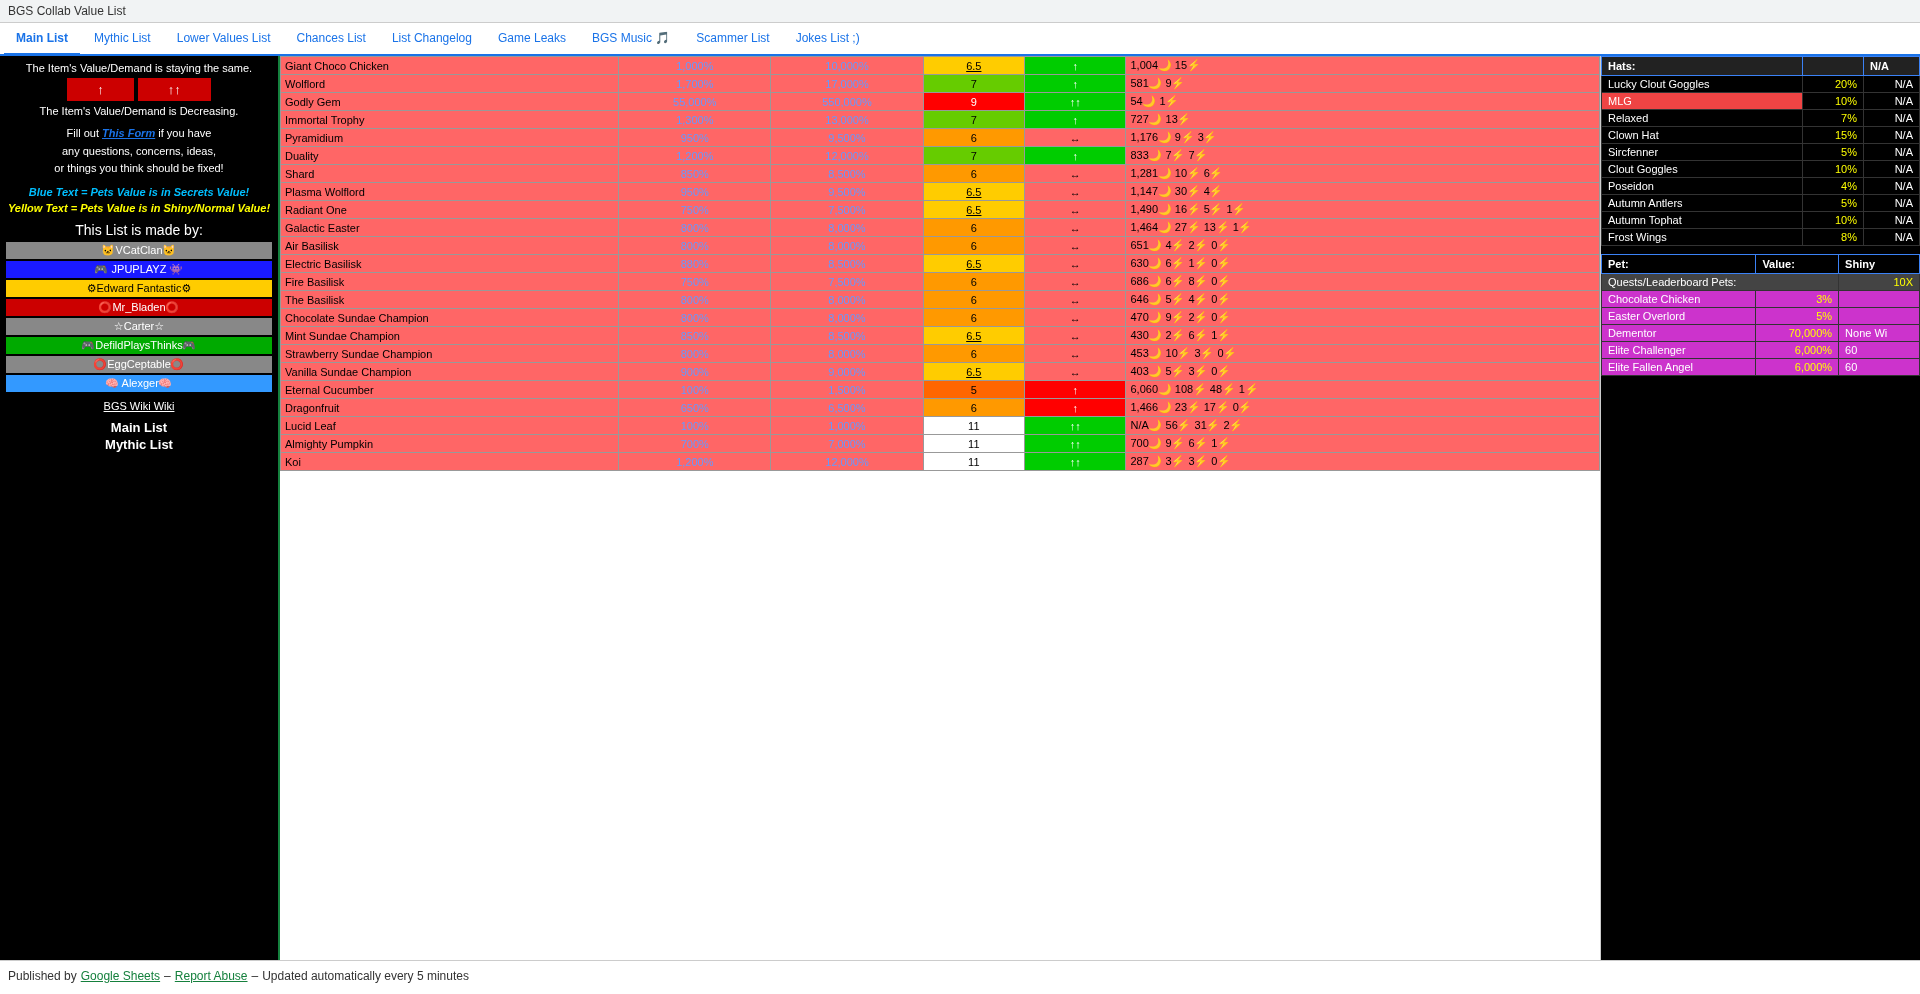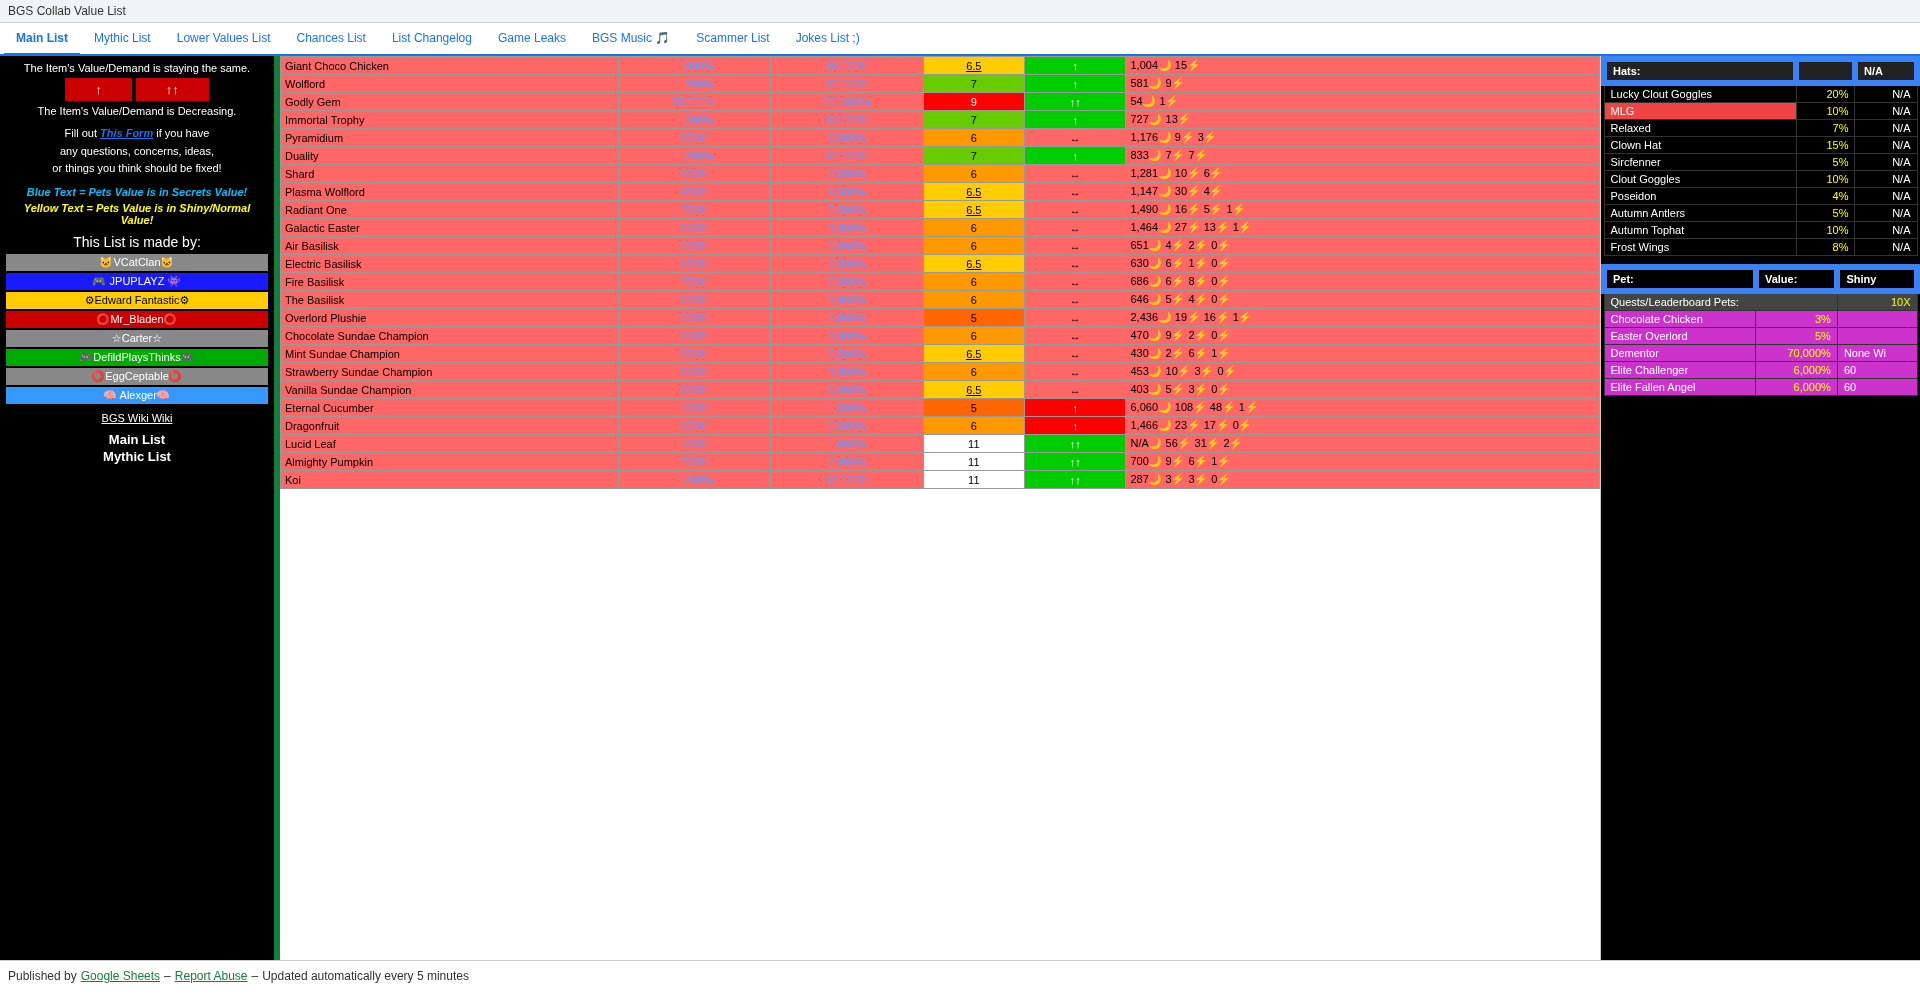--- a/index.html
+++ b/index.html
@@ -45,21 +45,21 @@
     }
     
     #left-panel {
       width: 280px;
       min-width: 280px;
       background: #000;
       color: #fff;
       padding: 6px;
       font-size: 11px;
       overflow-y: auto;
-      border-right: 6px solid #15803d;
+      border-right: 2px solid #15803d;
     }
     
     #left-panel .staying-same {
       color: #fff;
       font-size: 11px;
       margin-bottom: 4px;
       text-align: center;
     }
     
     .arrow-buttons {
@@ -150,21 +150,21 @@
     .right-table {
       width: 100%;
       border-collapse: collapse;
       font-size: 11px;
       color: #fff;
     }
     .right-table th {
       background: #000;
       color: #fff;
       padding: 3px 6px;
-      border: 6px solid #3b82f6;
+      border: 1px solid #3b82f6;
       text-align: left;
     }
     .right-table td {
       padding: 2px 6px;
       border: 1px solid #333;
       color: #fff;
     }
     .right-table .val-yellow { color: #ffff00; text-align: right; }
     .right-table .val-na { color: #fff; text-align: right; }
     .right-table .hat-name { color: #fff; }
@@ -360,28 +360,20 @@
   </tr>
           <tr>
     <td class="pet-name">The Basilisk</td>
     <td class="value-blue">800%</td>
     <td class="value-blue">8,000%</td>
     <td class="demand demand-6">6</td>
     <td class="trend trend-stable">↔</td>
     <td class="counts">646🌙 5⚡ 4⚡ 0⚡</td>
   </tr>
           <tr>
-    <td class="pet-name">Overlord Plushie</td>
-    <td class="value-blue">500%</td>
-    <td class="value-blue">5,000%</td>
-    <td class="demand demand-5">5</td>
-    <td class="trend trend-stable">↔</td>
-    <td class="counts">2,436🌙 19⚡ 16⚡ 1⚡</td>
-  </tr>
-          <tr>
     <td class="pet-name">Chocolate Sundae Champion</td>
     <td class="value-blue">800%</td>
     <td class="value-blue">8,000%</td>
     <td class="demand demand-6">6</td>
     <td class="trend trend-stable">↔</td>
     <td class="counts">470🌙 9⚡ 2⚡ 0⚡</td>
   </tr>
           <tr>
     <td class="pet-name">Mint Sundae Champion</td>
     <td class="value-blue">850%</td>

